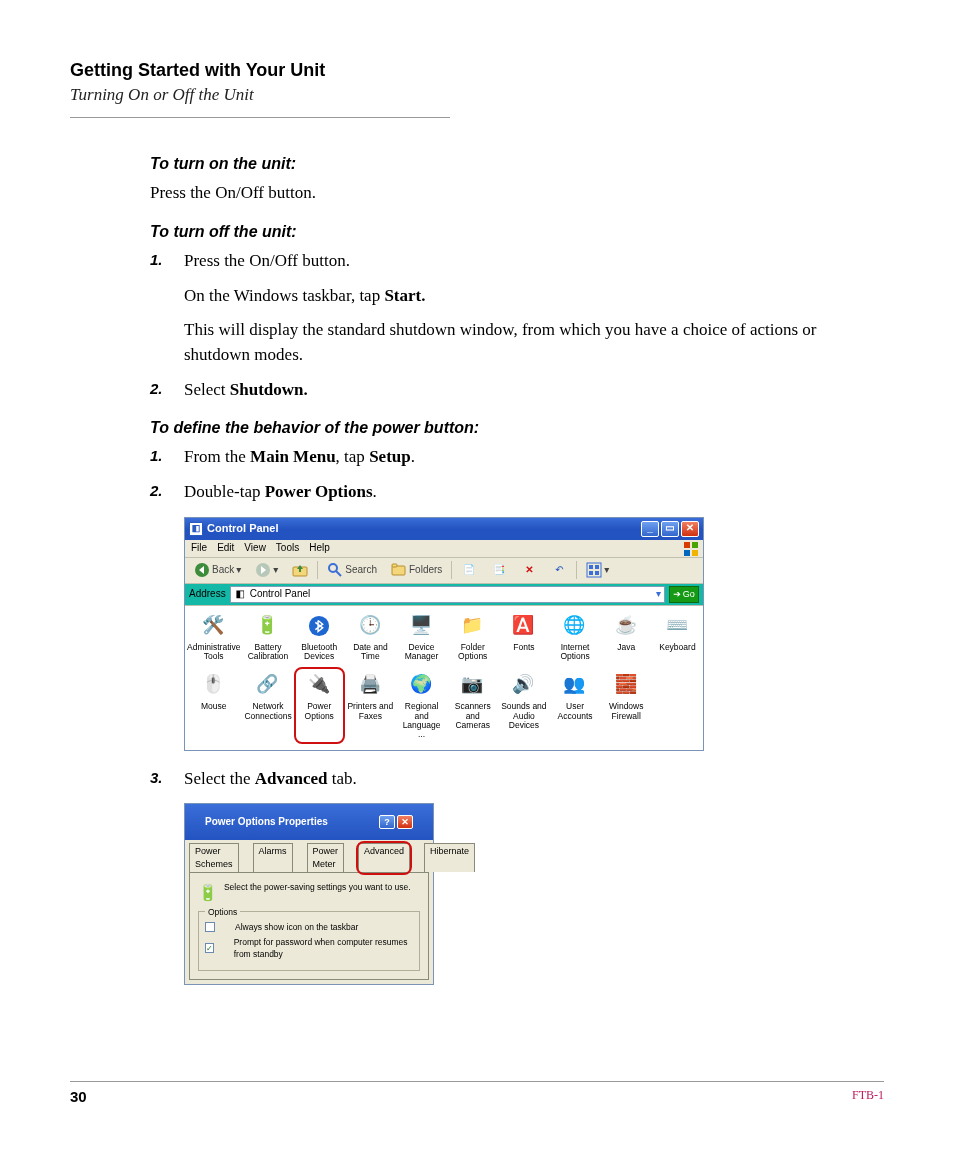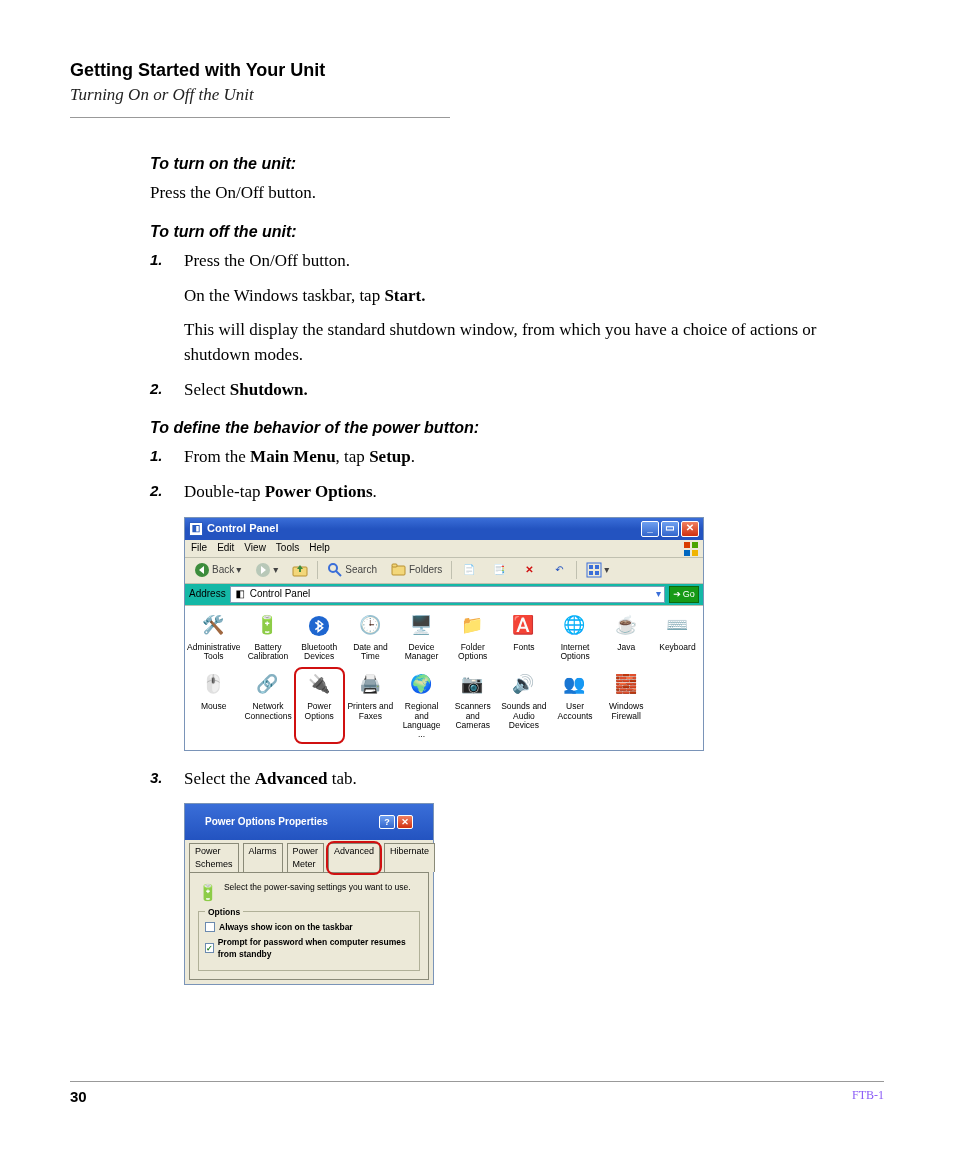--- a/index.html
+++ b/index.html
@@ -171,21 +171,21 @@
     padding:0 20px; font-weight:bold; font-size:10px;
   }
   .po-titlebar .spacer{flex:1;}
   .po-titlebar .help-btn{
     width:16px;height:14px;border:1px solid #fff;border-radius:2px;
     background:linear-gradient(#6fa0f0,#3366cc);color:#fff;
     display:flex;align-items:center;justify-content:center;font-size:9px;
   }
   .po-tabs {
     display:flex; background:#ece9d8; padding:3px 4px 0 4px;
-    gap:5px;
+    gap:15px;
   }
   .po-tab {
     border:1px solid #8a8a78; border-bottom:none;
     background:#ece9d8; padding:1px 5px; font-size:9px;
     margin-right:-1px; position:relative;
   }
   .po-tab.active {
     background:#ece9d8; z-index:2;
   }
   .po-tabs .tab-highlight {
@@ -195,42 +195,42 @@
     content:"";position:absolute;left:-3px;right:-3px;top:-3px;bottom:-3px;
     border:2px solid #d01010;border-radius:8px;
   }
   .po-pane {
     border:1px solid #8a8a78; margin:0 4px 4px 4px;
     background:#ece9d8; padding:8px; min-height:70px;
   }
   .po-note { display:flex; gap:6px; align-items:flex-start; font-size:8.5px; margin-bottom:6px;}
   .po-group {
     border:1px solid #b0b098; padding:6px 6px 6px 6px;
-    position:relative; margin-top:4px; font-size:8.5px;font-weight:bold;
+    position:relative; margin-top:4px; font-size:8.5px;
   }
   .po-group .legend{
     position:absolute; top:-6px; left:6px; background:#ece9d8;
     padding:0 3px; font-size:8.5px;
   }
-  .po-check{ display:flex; align-items:center; gap:4px; margin:3px 0;}
+  .po-check{ display:flex; align-items:center; gap:20px; margin:3px 0;}
   .po-check .box{
     width:10px;height:10px;border:1px solid #6b8aaf;background:#fff;
     display:flex;align-items:center;justify-content:center;font-size:8px;color:#1a7a1a;
   }
 
   .footer {
     position:absolute; left:70px; right:70px; bottom:54px;
     border-top:1px solid #999; padding-top:6px;
     display:flex; justify-content:space-between;
     font-size:13px;
   }
   .footer .pn{
     font-family: Verdana, Arial, sans-serif; font-weight:bold; font-size:15px;
   }
-  .footer .doc{ font-size:12px; color:#8b5cf6; }
+  .footer .doc{ font-size:12px; color:#be185d; }
 
   
   svg { display:block; }
 </style>
 </head>
 <body>
 
 <div class="chapter-title">Getting Started with Your Unit</div>
 <div class="section-title">Turning On or Off the Unit</div>
 <div class="hr-top"></div>

